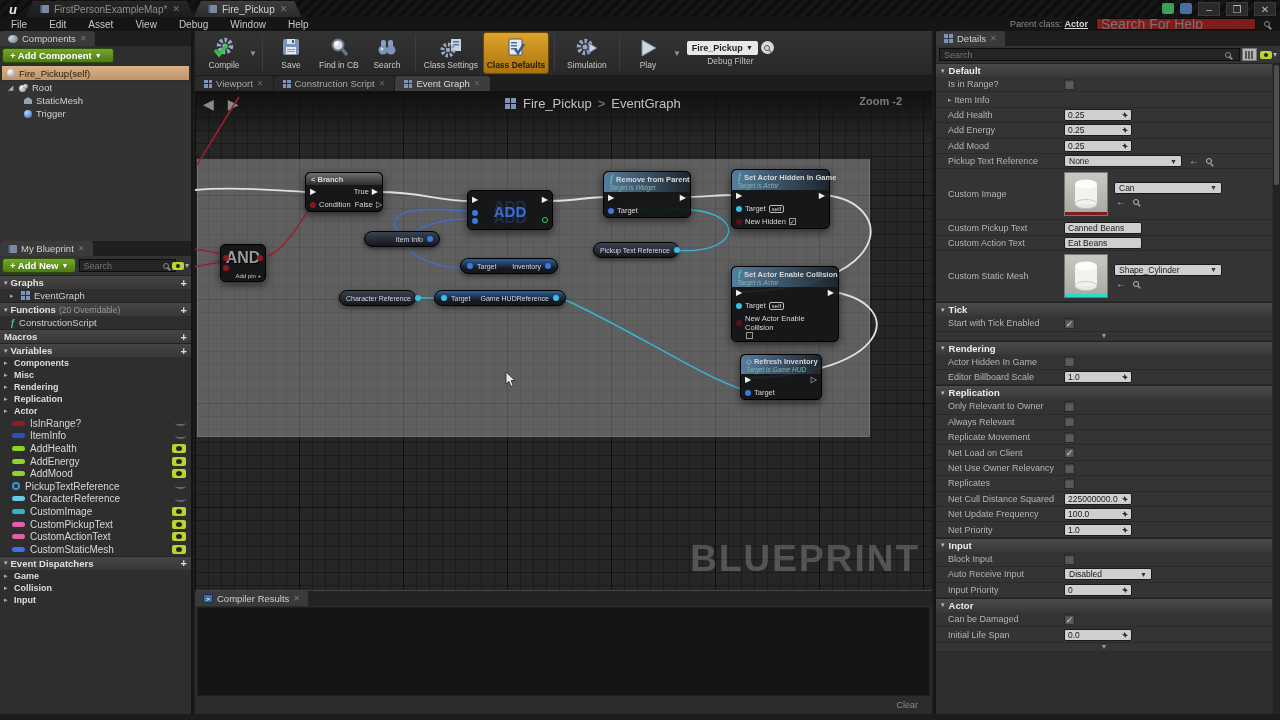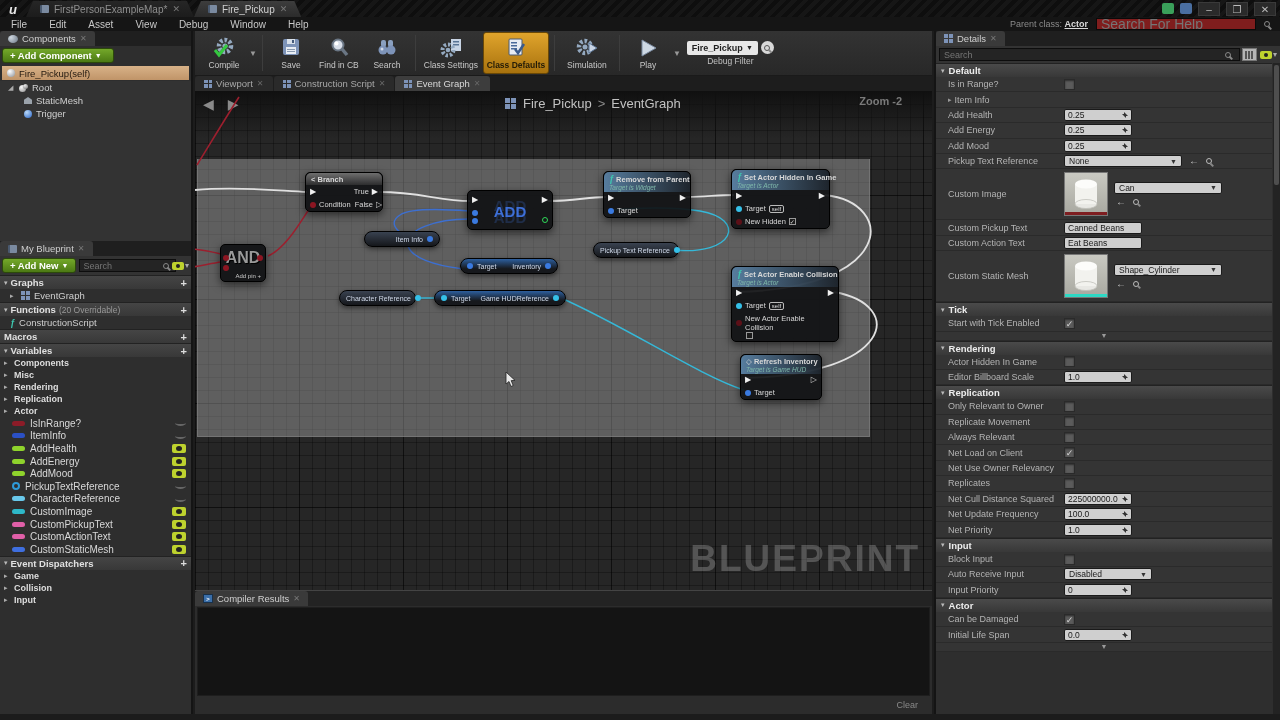--- a/index.html
+++ b/index.html
@@ -1050,32 +1050,32 @@
                   </span>
                   <span class="d-control">
                     <span class="d-check"></span>
 
                   </span>
                 </div>
 
                 <div class="d-row">
                   <span class="d-label">
 
+                    <span>Always Relevant</span>
+                  </span>
+                  <span class="d-control">
+                    <span class="d-check"></span>
+
+                  </span>
+                </div>
+
+                <div class="d-row">
+                  <span class="d-label">
+
                     <span>Replicate Movement</span>
-                  </span>
-                  <span class="d-control">
-                    <span class="d-check"></span>
-
-                  </span>
-                </div>
-
-                <div class="d-row">
-                  <span class="d-label">
-
-                    <span>Always Relevant</span>
                   </span>
                   <span class="d-control">
                     <span class="d-check"></span>
 
                   </span>
                 </div>
 
                 <div class="d-row">
                   <span class="d-label">
 

